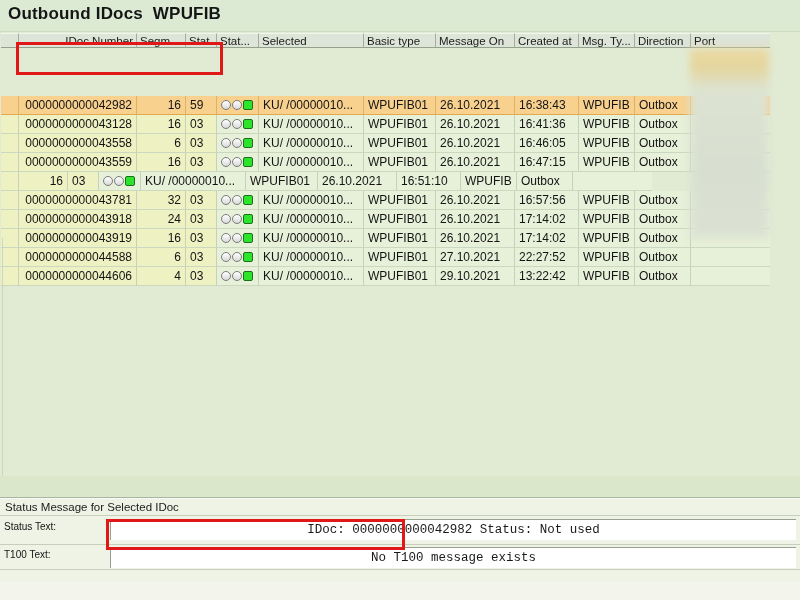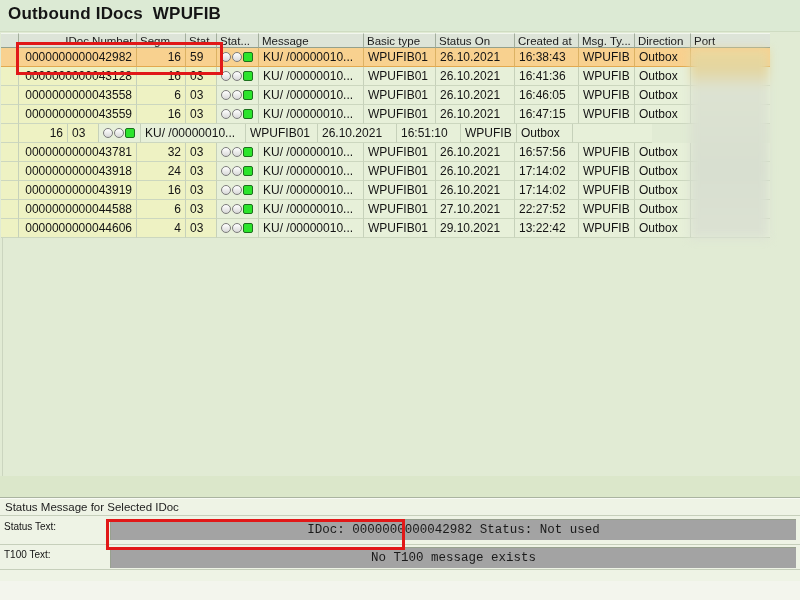--- a/index.html
+++ b/index.html
@@ -15,21 +15,21 @@
   .table{position:absolute;left:1px;top:33px;width:769px;}
   .thead{display:flex;}
   .thead .cell{height:15px;line-height:14px;font-size:11.5px;color:#1c1c1c;background:#dde4d8;
                border-right:1px solid #a3ae9d;border-bottom:1px solid #93a08c;border-top:1px solid #f2f6ee;
                padding:0 3px;box-sizing:border-box;overflow:hidden;white-space:nowrap;}
   .trow{display:flex;}
   .trow .cell{height:19px;line-height:18px;font-size:12px;color:#141414;background:var(--row-cell,#e7f0d9);
               border-right:1px solid #c6d1ba;border-bottom:1px solid #ccd7bf;
               padding:0 4px;box-sizing:border-box;overflow:hidden;white-space:nowrap;}
   .trow .cell.key{background:var(--key-cell,#eef2c3);}
-  .trow.selected .cell{background:var(--selected-row,#f8d18f);border-right-color:#dcb264;border-bottom-color:#e2a94e;}
+  .trow.selected .cell{background:var(--selected-row,#f8d18f);border-right-color:#dcb264;border-bottom-color:#e2a94e;margin-top:48px;}
   .trow.selected{border-top:1px solid #dd9b3a;margin-top:-1px;}
   .right{text-align:right;}
   .c-sel{width:18px;}  .c-idoc{width:118px;} .c-segm{width:49px;} .c-stat{width:31px;}
   .c-lights{width:42px;display:flex;align-items:center;} .c-partner{width:105px;}
   .c-basic{width:72px;} .c-created_on{width:79px;} .c-created_at{width:64px;}
   .c-msg{width:56px;} .c-dir{width:56px;} .c-port{width:79px;border-right:none !important;}
 
   
   .tl{display:inline-flex;align-items:center;gap:1px;}
   .tl i{display:inline-block;width:10px;height:10px;box-sizing:border-box;border:1px solid #7c7c7c;border-radius:50%;
@@ -40,21 +40,21 @@
   .smudge{position:absolute;left:689px;top:16px;width:79px;height:190px;z-index:4;filter:blur(4px);
           background:linear-gradient(#ecd89f 0px,#e4d59e 19px,#dde3d2 40px,#d8dfd0 120px,#dce2d3 190px);}
 
   
   .divider{position:absolute;left:0;top:476px;width:800px;height:21px;background:#dbe7ca;
            border-bottom:1px solid #aab4a0;}
   .panel{position:absolute;left:0;top:498px;width:800px;height:102px;background:#eef3e5;border-top:1px solid #f8faf4;text-align:center;}
   .panel .ghdr{position:absolute;left:5px;top:2px;font-size:11.5px;color:#1c1c1c;}
   .pline{position:absolute;left:0;width:800px;height:1px;background:#c6cfbb;}
   .flabel{position:absolute;left:4px;font-size:10px;color:#141414;}
-  .field{position:absolute;left:110px;width:686px;height:21px;background:#a3a3a3;
+  .field{position:absolute;left:110px;width:686px;height:21px;background:#ffffff;
          border-top:1px solid #98a18f;border-left:1px solid #98a18f;box-sizing:border-box;
          font-family:"Liberation Mono","DejaVu Sans Mono",monospace;font-size:12.5px;color:#1a1a1a;
          line-height:20px;padding:0 4px;white-space:nowrap;overflow:hidden;}
   .bottom-strip{position:absolute;left:0;top:581px;width:800px;height:19px;background:#f3f5ed;}
   .left-edge{position:absolute;left:2px;top:238px;width:1px;height:362px;background:#c2ccb6;opacity:.7;}
 
   
   .redbox{position:absolute;border:3px solid var(--annotation,#e11818);background:transparent;z-index:50;pointer-events:none;}
   #redbox-row{left:16px;top:42px;width:201px;height:27px;}
   #redbox-status{left:106px;top:519px;width:293px;height:25px;}
@@ -68,23 +68,23 @@
     <div class="title">Outbound IDocs  WPUFIB</div>
   </div>
 
   <div class="table">
     <div class="thead">
         <div class="cell c-sel"></div>
         <div class="cell c-idoc right">IDoc Number</div>
         <div class="cell c-segm">Segm...</div>
         <div class="cell c-stat">Stat...</div>
         <div class="cell c-lights">Stat...</div>
-        <div class="cell c-partner">Message</div>
+        <div class="cell c-partner">Selected</div>
         <div class="cell c-basic">Basic type</div>
-        <div class="cell c-created_on">Status On</div>
+        <div class="cell c-created_on">Message On</div>
         <div class="cell c-created_at">Created at</div>
         <div class="cell c-msg">Msg. Ty...</div>
         <div class="cell c-dir">Direction</div>
         <div class="cell c-port">Port</div>
       </div>
     <div>
         <div class="trow selected">
           <div class="cell c-sel key"></div>
           <div class="cell c-idoc key right">0000000000042982</div>
           <div class="cell c-segm key right">16</div>

